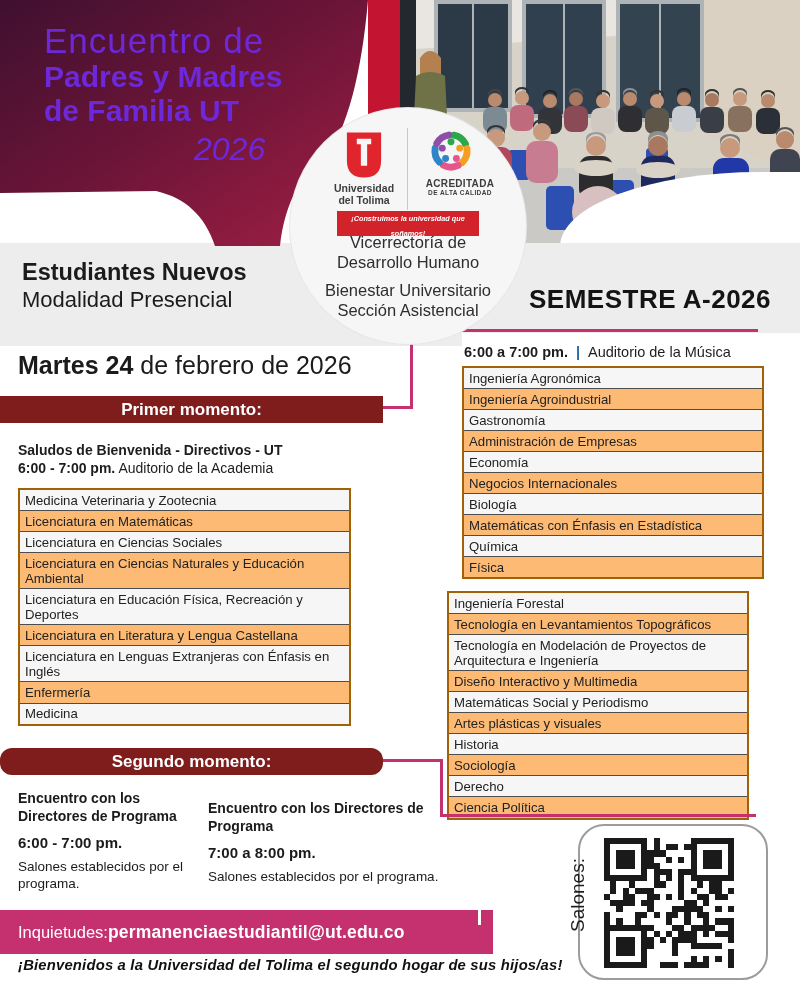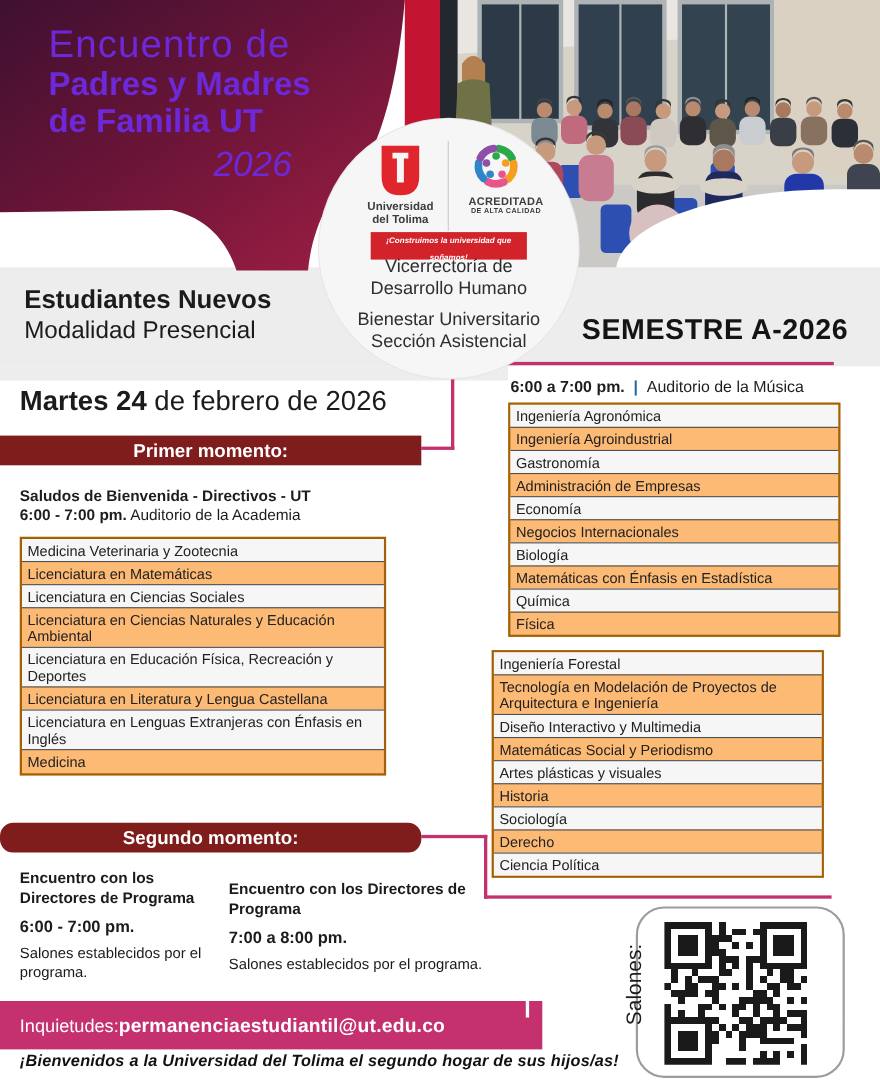--- a/index.html
+++ b/index.html
@@ -284,20 +284,21 @@
   </div>
 
   <div class="ptable left-table">
     <div class="row">Medicina Veterinaria y Zootecnia</div>
     <div class="row">Licenciatura en Matemáticas</div>
     <div class="row">Licenciatura en Ciencias Sociales</div>
     <div class="row">Licenciatura en Ciencias Naturales y Educación Ambiental</div>
     <div class="row">Licenciatura en Educación Física, Recreación y Deportes</div>
     <div class="row">Licenciatura en Literatura y Lengua Castellana</div>
     <div class="row">Licenciatura en Lenguas Extranjeras con Énfasis en Inglés</div>
+    <div class="row">Enfermería</div>
     <div class="row">Medicina</div>
   </div>
 
   <div class="semester">SEMESTRE A-2026</div>
   <div class="right-time"><b>6:00 a 7:00 pm.</b><span class="pipe">|</span><span>Auditorio de la Música</span></div>
 
   <div class="ptable right-table1">
     <div class="row">Ingeniería Agronómica</div>
     <div class="row">Ingeniería Agroindustrial</div>
     <div class="row">Gastronomía</div>
@@ -305,20 +306,21 @@
     <div class="row">Economía</div>
     <div class="row">Negocios Internacionales</div>
     <div class="row">Biología</div>
     <div class="row">Matemáticas con Énfasis en Estadística</div>
     <div class="row">Química</div>
     <div class="row">Física</div>
   </div>
 
   <div class="ptable right-table2">
     <div class="row">Ingeniería Forestal</div>
+    <div class="row">Tecnología en Levantamientos Topográficos</div>
     <div class="row">Tecnología en Modelación de Proyectos de Arquitectura e Ingeniería</div>
     <div class="row">Diseño Interactivo y Multimedia</div>
     <div class="row">Matemáticas Social y Periodismo</div>
     <div class="row">Artes plásticas y visuales</div>
     <div class="row">Historia</div>
     <div class="row">Sociología</div>
     <div class="row">Derecho</div>
     <div class="row">Ciencia Política</div>
   </div>
 

